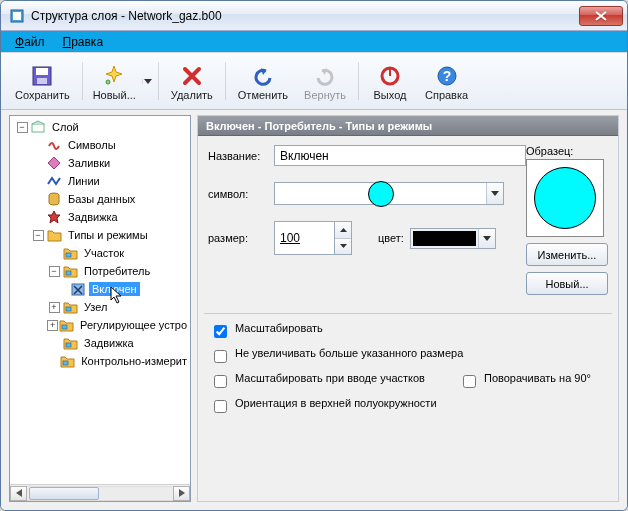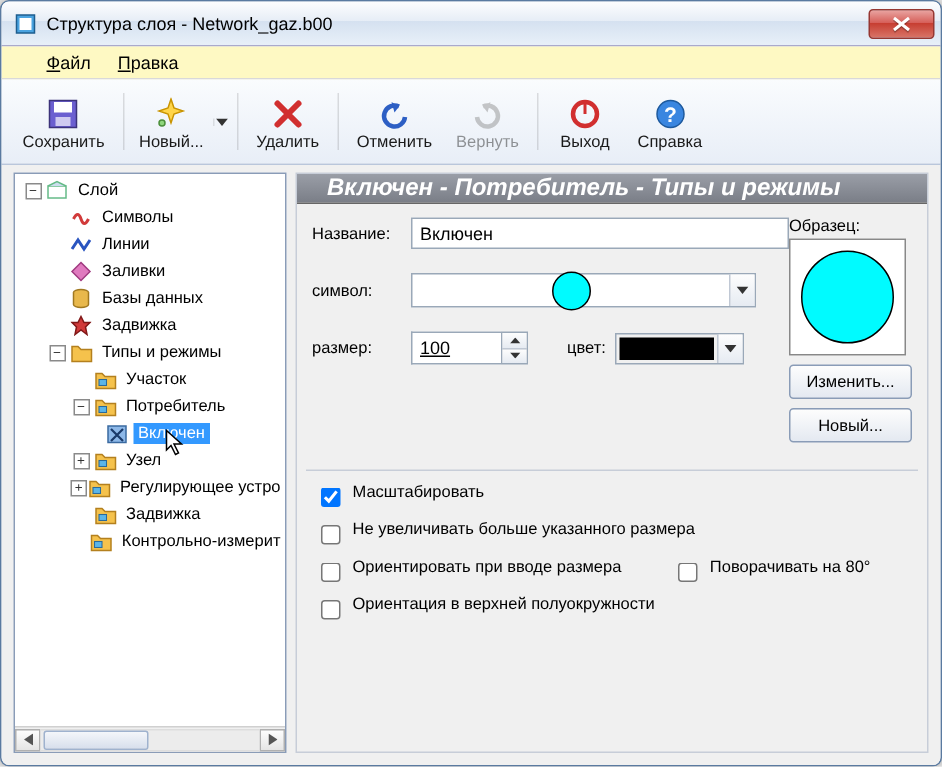--- a/index.html
+++ b/index.html
@@ -38,22 +38,22 @@
   .titlebar .title { flex:1; color:#000; font-size:12px; }
   .titlebar .close {
     width: 44px; height: 20px;
     background: linear-gradient(#e9a3a0,#d6605a 45%,#c63c30 46%,#d87467);
     border:1px solid #963732; border-radius:3px;
     display:flex;align-items:center;justify-content:center;color:#fff;
   }
   .close svg{filter:drop-shadow(0 1px 0 rgba(0,0,0,.3))}
   .menubar {
     height: 22px;
-    background:#fef9c3;
-    display:flex; align-items:center; padding:0 22px; gap:2px;
+    background:#0ea5e9;
+    display:flex; align-items:center; padding:0 6px; gap:2px;
     border-bottom:1px solid #d9d9d9;
     font-size:12px;
   }
   .menubar .menu { padding:2px 8px; }
   .toolbar {
     height: 57px;
     background: linear-gradient(#fafcfe,#e8eef7);
     border-bottom:1px solid #b9c6db;
     display:flex; align-items:stretch; padding:3px 6px;
   }
@@ -85,29 +85,29 @@
     height:17px;border-top:1px solid #d0d0d0;background:#f0f0f0;display:flex;align-items:center;
   }
   .hscroll .btn{width:17px;height:15px;border:1px solid #b0b0b0;background:linear-gradient(#fdfdfd,#e5e5e5);display:flex;align-items:center;justify-content:center;}
   .hscroll .track{flex:1;height:15px;background:#ececec;border-top:1px solid #ddd;border-bottom:1px solid #ddd;position:relative;}
   .hscroll .thumb{position:absolute;left:2px;top:0;width:70px;height:100%;background:linear-gradient(#f4f6fa,#d7dfec);border:1px solid #9fb2ce;border-radius:2px;}
   .right-pane {
     flex:1; border:1px solid #c7cdd8; background:#f0f0f0; display:flex; flex-direction:column;
   }
   .section-header{
     height:20px;background:linear-gradient(#9a9ea7,#7a7e87);color:#fff;font-weight:bold;
-    display:flex;align-items:center;padding:0 20px;font-size:16px;border-bottom:1px solid #666;font-style:italic;
+    display:flex;align-items:center;padding:0 8px;font-size:11px;border-bottom:1px solid #666;
   }
   .form { padding:9px 10px 6px; }
   .textbox { height:21px; border:1px solid #9aa8b8; background:#fff; padding:2px 5px; font-size:12px;}
   .combo { height:23px; border:1px solid #9aa8b8; background:#fff; display:flex; align-items:stretch;}
   .combo .val{flex:1;display:flex;align-items:center;justify-content:center;}
   .combo .dd{width:17px;border-left:1px solid #c0c8d4;display:flex;align-items:center;justify-content:center;background:linear-gradient(#fdfdfd,#e6ebf2);}
   .swatch-circle{width:26px;height:26px;border:1px solid #000;border-radius:50%;background:#00fbff;}
-  .spin{display:flex;align-items:stretch;height:22px;text-decoration:underline;}
+  .spin{display:flex;align-items:stretch;height:34px;text-decoration:underline;}
   .spin input{width:60px;border:1px solid #9aa8b8;border-right:none;font-size:12px;padding:2px 5px;}
   .spin .sbtns{display:flex;flex-direction:column;border:1px solid #9aa8b8;}
   .spin .sb{flex:1;width:16px;background:linear-gradient(#fdfdfd,#e6ebf2);display:flex;align-items:center;justify-content:center;}
   .spin .sb+.sb{border-top:1px solid #c0c8d4;}
   .color-combo{display:flex;height:21px;border:1px solid #9aa8b8;align-items:stretch;}
   .color-combo .sw{flex:1;margin:2px;background:#000;}
   .color-combo .dd{width:17px;border-left:1px solid #c0c8d4;display:flex;align-items:center;justify-content:center;background:linear-gradient(#fdfdfd,#e6ebf2);}
   .preview-col{display:flex;flex-direction:column;align-items:flex-start;}
   .preview-label{margin-bottom:2px;}
   .preview-box{width:78px;height:78px;border:1px solid #888;background:#fff;display:flex;align-items:center;justify-content:center;}
@@ -252,34 +252,34 @@
           <span class="ticon">
               <svg width="14" height="14">
                 <path d="M2 8 Q5 2 7 8 T12 8" fill="none" stroke="#d13a3a" stroke-width="2"></path>
               </svg>
             </span>
           <span class="tlabel">Символы</span>
         </div>
         <div class="tree-row" style="padding-left:18px">
           <span class="tw"></span>
           <span class="ticon">
+              <svg width="14" height="14">
+                <path d="M7 1 L13 7 L7 13 L1 7 Z" fill="#e07abf" stroke="#a03a80"></path>
+              </svg>
+            </span>
+          <span class="tlabel">Заливки</span>
+        </div>
+        <div class="tree-row" style="padding-left:18px">
+          <span class="tw"></span>
+          <span class="ticon">
               <svg width="14" height="10">
                 <path d="M1 8 L5 2 L9 8 L13 2" fill="none" stroke="#2a55c0" stroke-width="2"></path>
               </svg>
             </span>
           <span class="tlabel">Линии</span>
-        </div>
-        <div class="tree-row" style="padding-left:18px">
-          <span class="tw"></span>
-          <span class="ticon">
-              <svg width="14" height="14">
-                <path d="M7 1 L13 7 L7 13 L1 7 Z" fill="#e07abf" stroke="#a03a80"></path>
-              </svg>
-            </span>
-          <span class="tlabel">Заливки</span>
         </div>
         <div class="tree-row" style="padding-left:18px">
           <span class="tw"></span>
           <span class="ticon">
               <svg width="14" height="14">
                 <ellipse cx="7" cy="3" rx="5" ry="2" fill="#e8b84c" stroke="#a07820"></ellipse>
                 <path d="M2 3 L2 11 A5 2 0 0 0 12 11 L12 3" fill="#e8b84c" stroke="#a07820"></path>
               </svg>
             </span>
           <span class="tlabel">Базы данных</span>
@@ -479,25 +479,25 @@
             <input type="checkbox" checked="" style="">
             <span>Масштабировать</span>
           </label>
         <label class="cb">
             <input type="checkbox" style="">
             <span>Не увеличивать больше указанного размера</span>
           </label>
         <div class="cb-row">
           <label class="cb">
               <input type="checkbox" style="">
-              <span>Ориентировать при вводе размера</span>
+              <span>Масштабировать при вводе участков</span>
             </label>
           <label class="cb">
               <input type="checkbox" style="">
-              <span>Поворачивать на 80°</span>
+              <span>Поворачивать на 90°</span>
             </label>
         </div>
         <label class="cb">
             <input type="checkbox" style="">
             <span>Ориентация в верхней полуокружности</span>
           </label>
       </div>
     </div>
   </div>
 </div>

